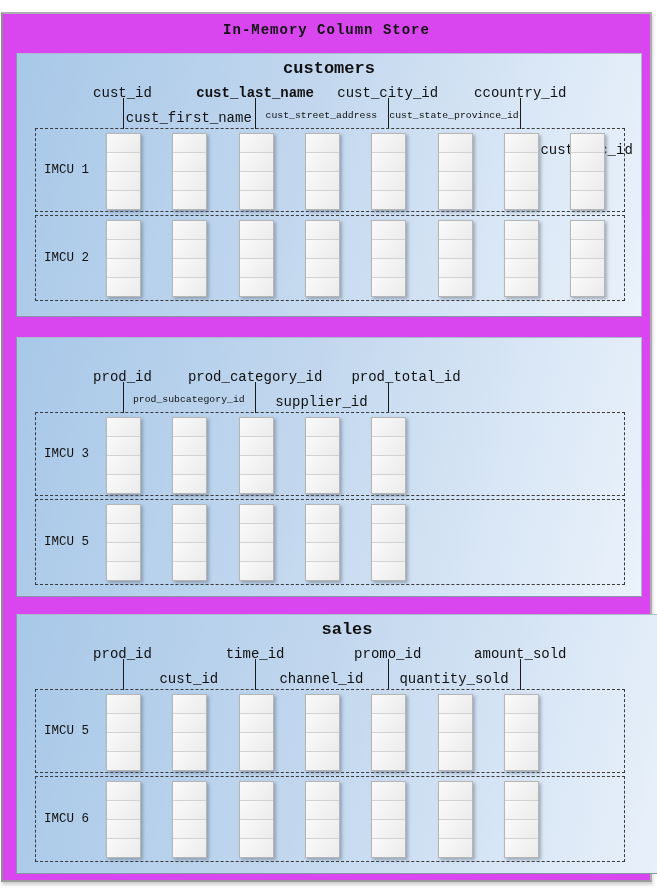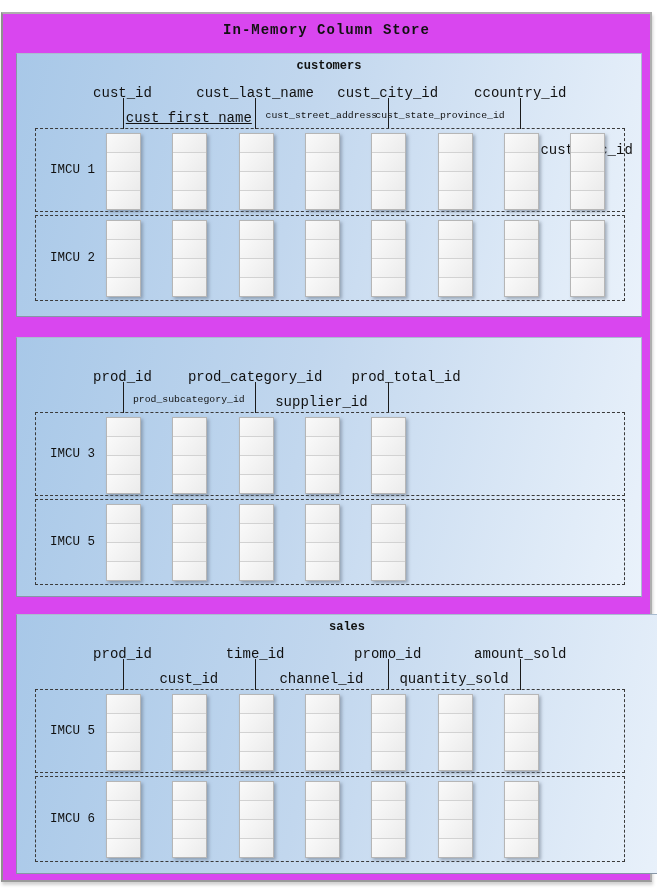--- a/index.html
+++ b/index.html
@@ -9,52 +9,52 @@
          box-shadow:1px 3px 3px rgba(0,0,0,0.18);}
   .main-title{position:absolute;top:8px;left:0;right:0;text-align:center;
               font-weight:bold;font-size:14px;letter-spacing:1px;}
   .panel{position:absolute;left:13px;width:624px;
          background:linear-gradient(103deg,#a8c8e8 0%,#c2d7ee 45%,#eaf2fb 100%);
          border:1px solid #a9bccf;border-left-color:#8796a6;border-bottom-color:#8796a6;}
   .panel-customers{top:39px;height:262px;}
   .panel-products{top:323px;height:258px;}
   .panel-sales{top:600px;height:258px;padding-left:36px;}
   .panel-title{position:absolute;top:5px;left:0;right:0;text-align:center;
-               font-weight:bold;font-size:12px;}
+               font-weight:bold;font-size:17px;}
   .lbl{position:absolute;top:31px;font-size:14px;white-space:nowrap;
        transform:translateX(-50%);}
   .lbl.row2{top:56px;}
   .lbl.small{font-size:9.8px;}
   .tick{position:absolute;top:44px;width:1px;height:31px;background:#1a1a1a;}
   .imcu-box{position:absolute;left:18px;width:588px;border:1px dashed #3a3a3a;}
   .imcu-box.a{top:74px;height:82px;}
   .imcu-box.b{top:161px;height:84px;}
-  .imcu-label{position:absolute;left:14px;top:50%;transform:translateY(-50%);
+  .imcu-label{position:absolute;left:8px;top:50%;transform:translateY(-50%);
               font-size:12.5px;}
   .imcu-col{position:absolute;top:4px;width:33px;height:75px;display:flex;
             flex-direction:column;border:1px solid #b6b6b6;background:#f1f1f1;
             box-shadow:2px 2px 3px rgba(100,112,128,0.5);}
   .imcu-cell{flex:1;background:linear-gradient(130deg,#fafafa 0%,#ebebeb 100%);
              border-bottom:1px solid #d2d2d2;}
   .imcu-cell:last-child{border-bottom:none;}
 </style>
 </head>
 <body>
 
 <div class="outer">
   <div class="main-title">In-Memory Column Store</div>
   <div class="panel panel-customers">
       <div class="panel-title">customers</div>
       <div class="lbl" style="left: 105.5px;">cust_id</div>
-      <div class="lbl" style="left: 238.1px;">cust_last_name</div>
+      <div class="lbl" style="left: 238.1px; font-weight: bold;">cust_last_name</div>
       <div class="lbl" style="left: 370.7px;">cust_city_id</div>
       <div class="lbl" style="left: 503.3px;">ccountry_id</div>
-      <div class="lbl row2" style="left: 171.8px; text-decoration: underline;">cust_first_name</div>
+      <div class="lbl row2" style="left: 171.8px;">cust_first_name</div>
       <div class="lbl row2 small" style="left: 304.4px;">cust_street_address</div>
-      <div class="lbl row2 small" style="left: 423px; text-align: center;">cust_state_province_id</div>
+      <div class="lbl row2 small" style="left: 437px; text-align: center;">cust_state_province_id</div>
       <div class="lbl row2" style="left: 569.6px; margin-top: 32px;">cust_src_id</div>
       <div class="tick" style="left: 105.5px;"></div>
       <div class="tick" style="left: 238.1px;"></div>
       <div class="tick" style="left: 370.7px;"></div>
       <div class="tick" style="left: 503.3px;"></div>
       <div class="imcu-box a">
         <div class="imcu-label">IMCU 1</div>
         <div class="imcu-col" style="left: 70px;">
           <div class="imcu-cell"></div>
           <div class="imcu-cell"></div>

